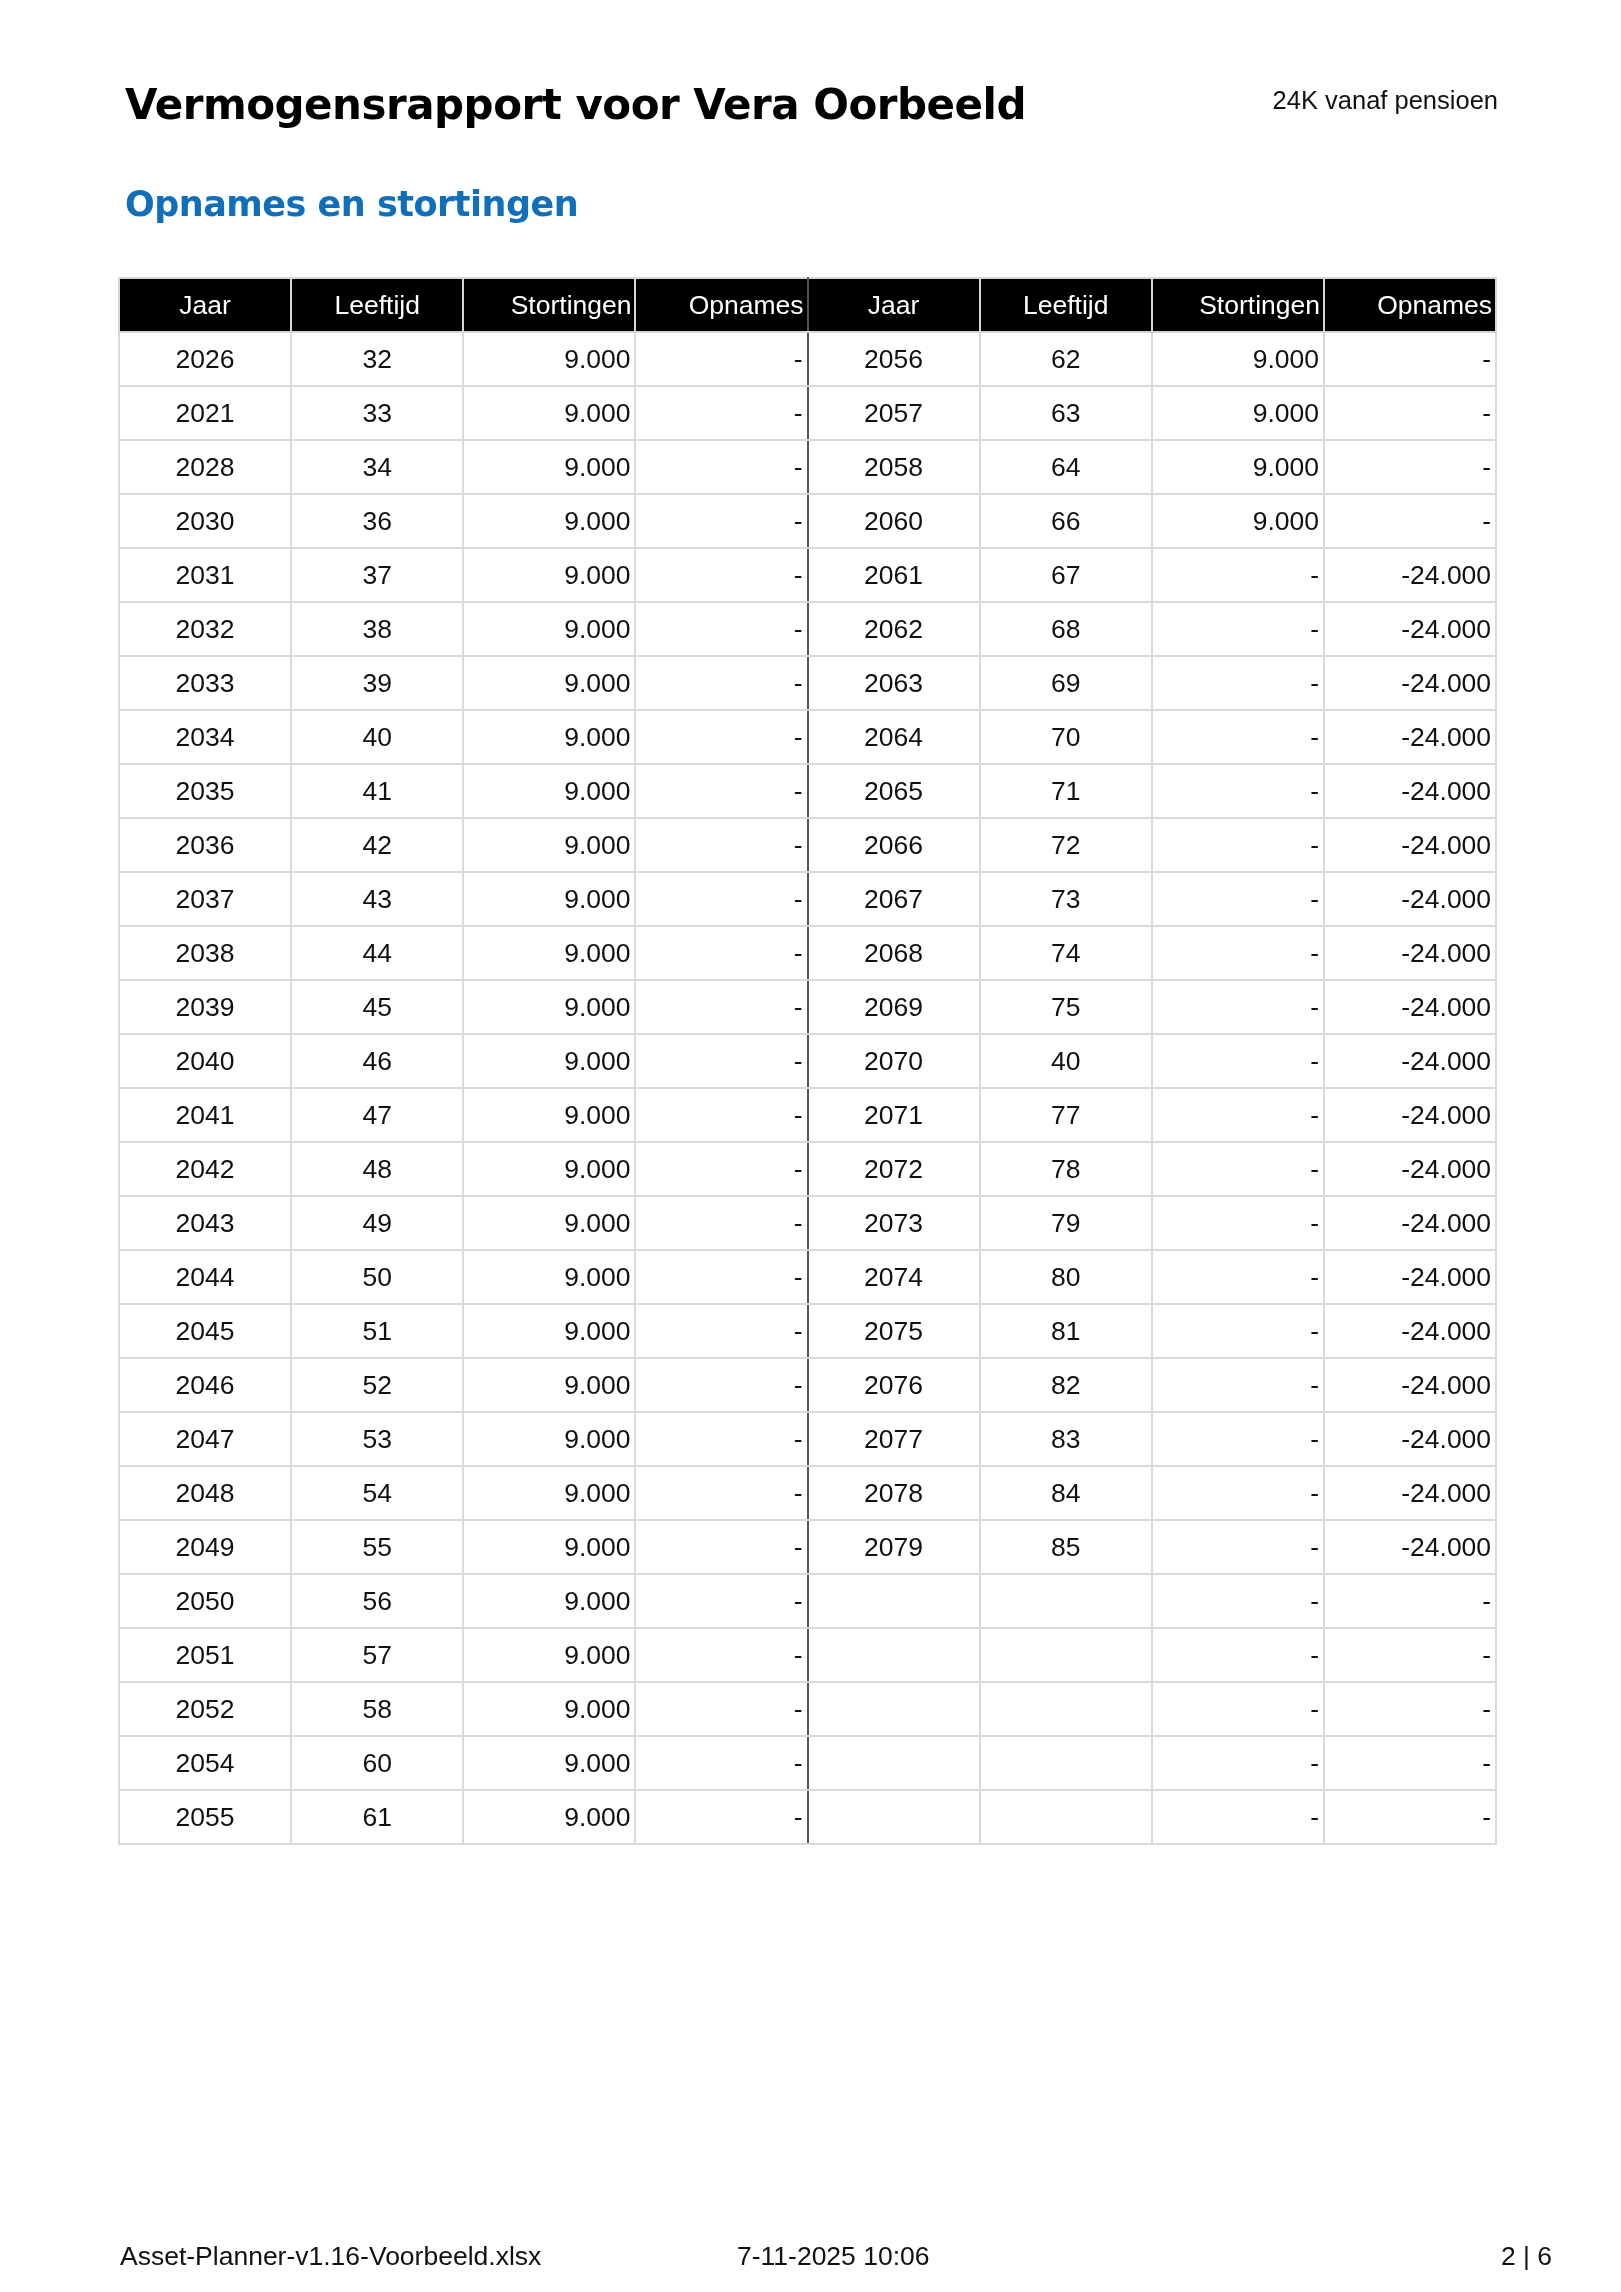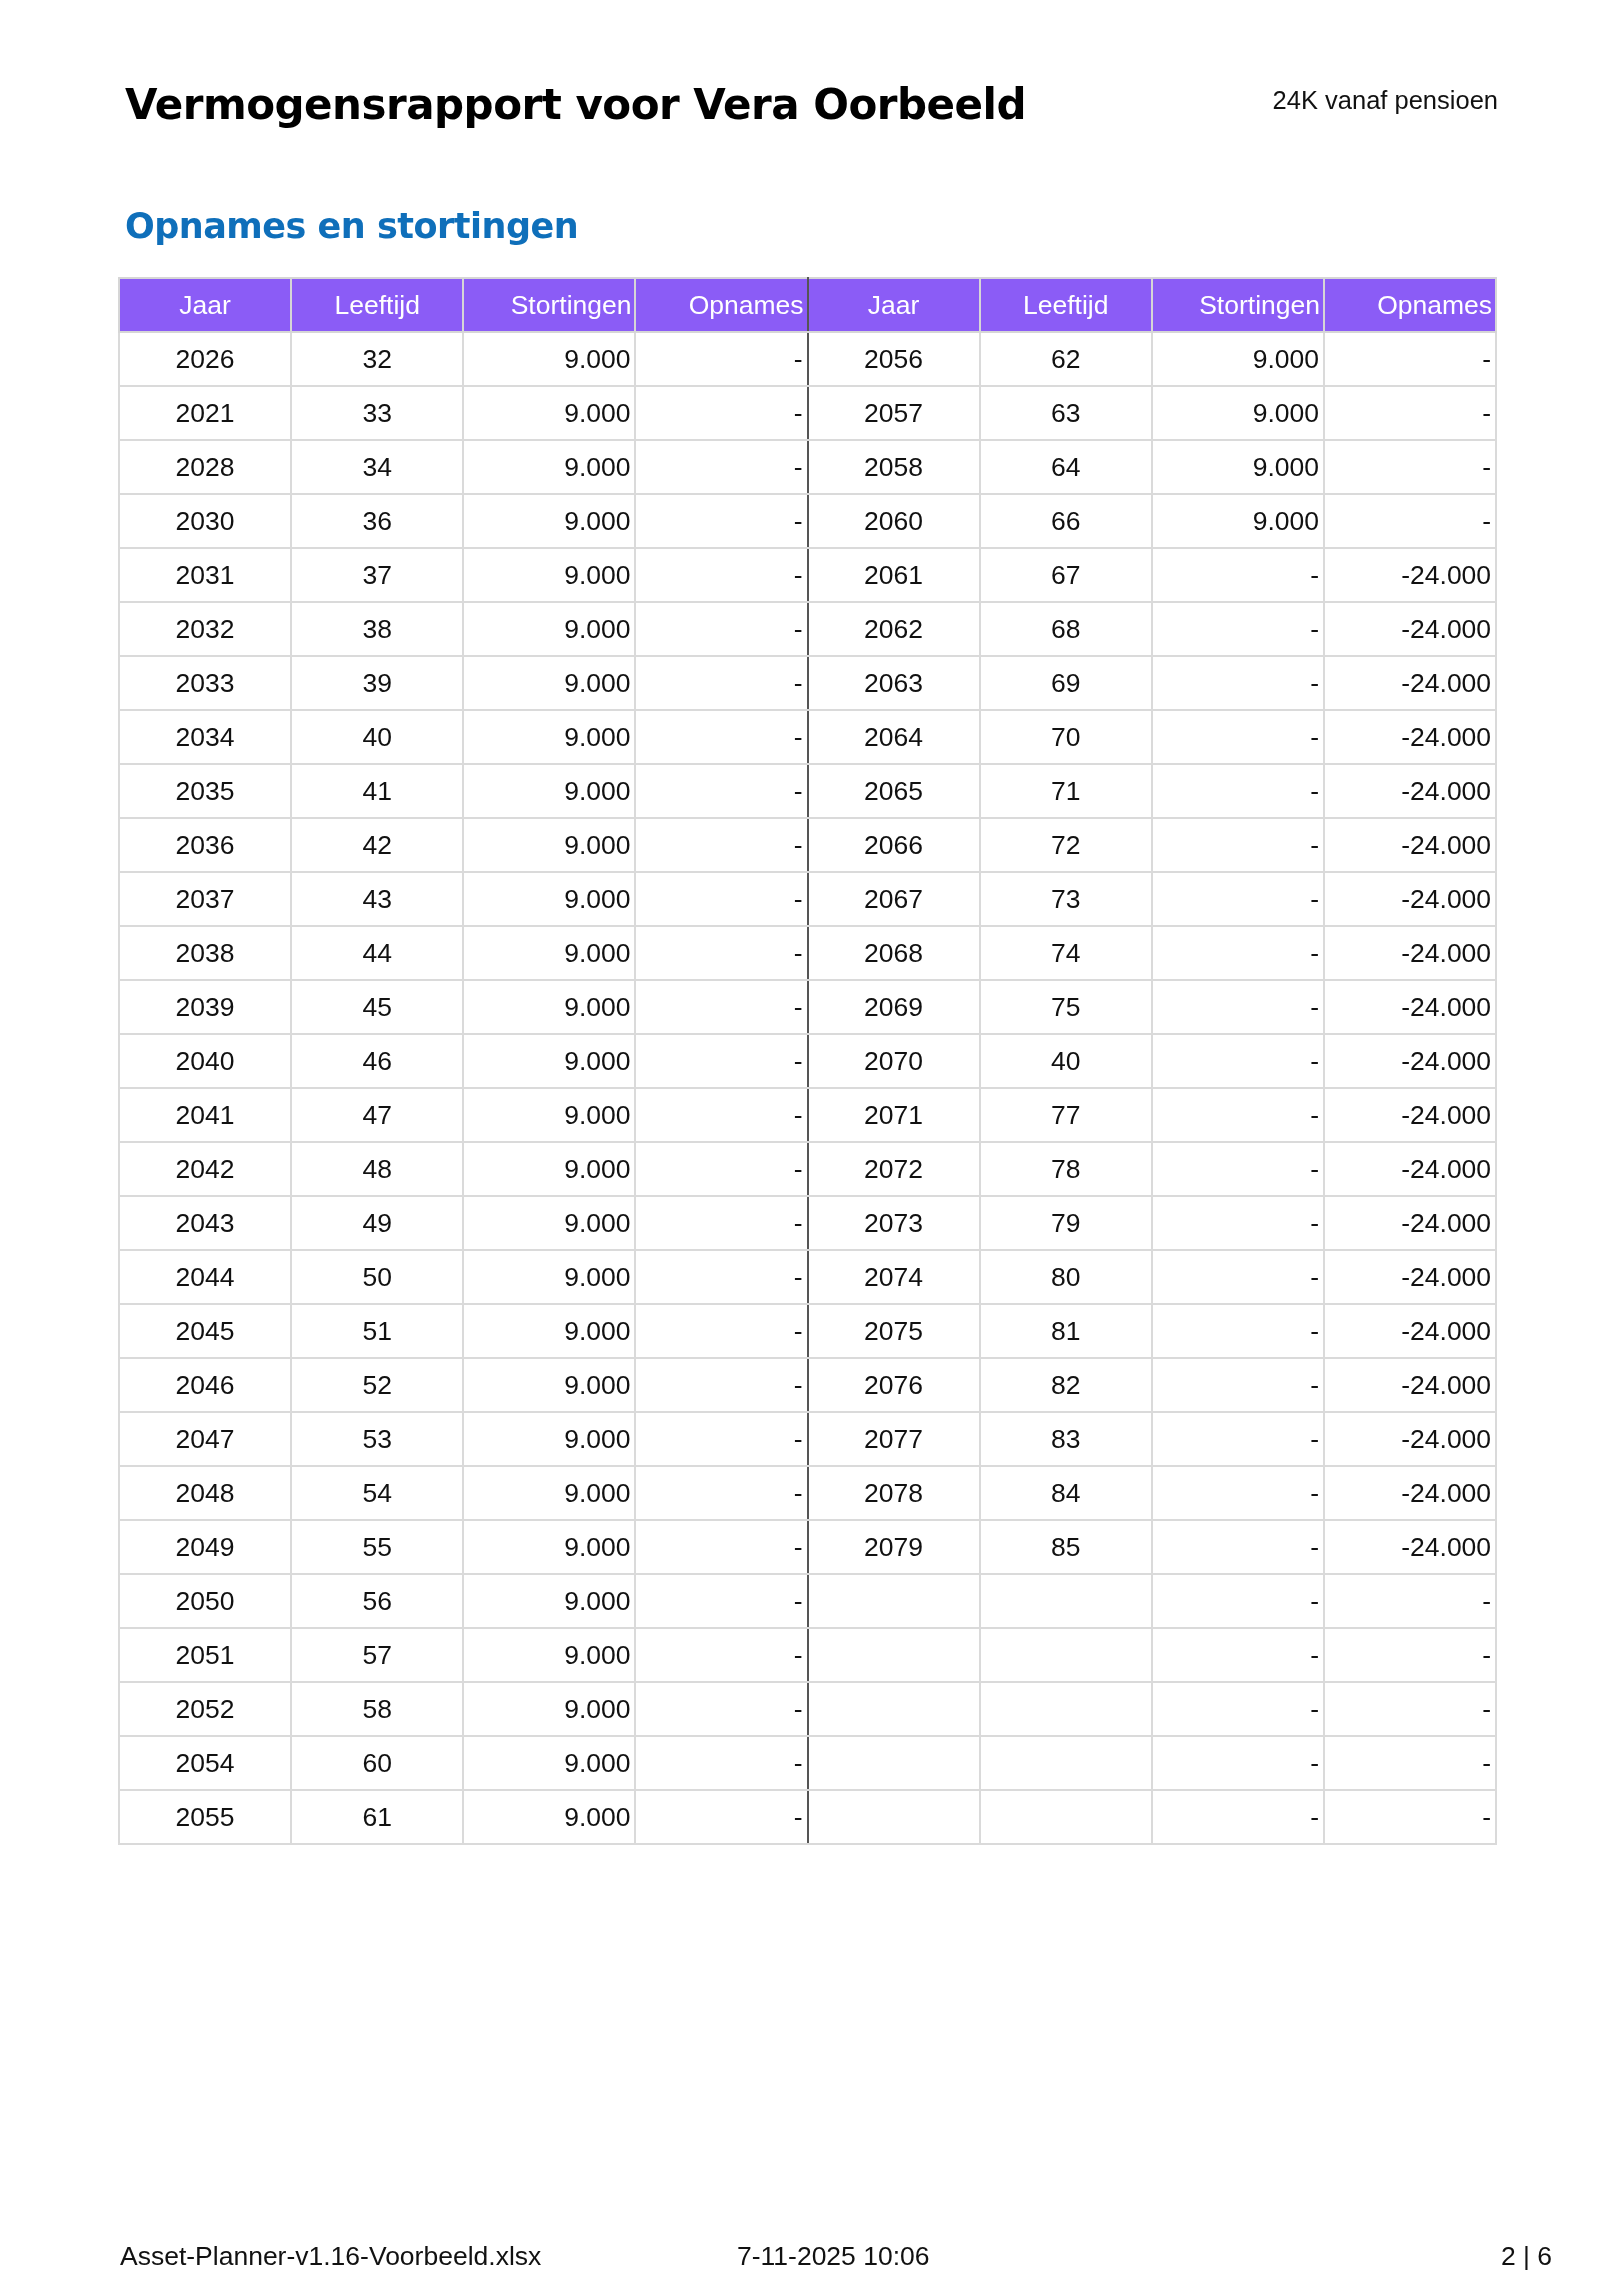--- a/index.html
+++ b/index.html
@@ -1,22 +1,22 @@
 <!DOCTYPE html>
 <html><head>
 <meta charset="utf-8">
 <style>
   html, body { margin:0; padding:0; background:#ffffff; }
   body { width:1621px; height:2293px; position:relative; font-family:"DejaVu Sans", "Liberation Sans", sans-serif; color:#111; }
   .title { position:absolute; left:125px; top:80px; font-size:42px; font-weight:bold; letter-spacing:-0.5px; color:#000; font-family:"DejaVu Sans", sans-serif; }
   .subtitle-right { position:absolute; right:123px; top:86px; font-size:25.5px; color:#111; font-family:"Liberation Sans", sans-serif; }
-  .section { position:absolute; left:125px; top:184px; font-size:35px; font-weight:bold; color:#0f6fba; letter-spacing:-0.5px; font-family:"DejaVu Sans", sans-serif;margin-top:22px; }
+  .section { position:absolute; left:125px; top:184px; font-size:35px; font-weight:bold; color:#0f6fba; letter-spacing:-0.5px; font-family:"DejaVu Sans", sans-serif; }
   table.data { position:absolute; left:118px; top:277px; width:1379px; border-collapse:collapse; table-layout:fixed; font-family:"Liberation Sans", sans-serif; font-size:26.5px; }
   table.data col { width:172px; }
-  table.data th { background:#8b5cf6; color:#fff; font-weight:normal; height:52px; border:2px solid #d6d6d6; border-top:2.9px solid #d6d6d6; padding:0 2.9px; }
+  table.data th { background:#000000; color:#fff; font-weight:normal; height:52px; border:2px solid #d6d6d6; border-top:2.9px solid #d6d6d6; padding:0 2.9px; }
   table.data td { height:52px; border:2px solid #dadada; padding:0 3.9px; }
   .c { text-align:center; }
   .r { text-align:right; }
   .divider { border-right:2px solid #555 !important; }
   .footer { position:absolute; top:2241px; font-size:26.5px; font-family:"Liberation Sans", sans-serif; color:#111; }
 </style>
 </head>
 <body>
 
 <div class="title">Vermogensrapport voor Vera Oorbeeld</div>

